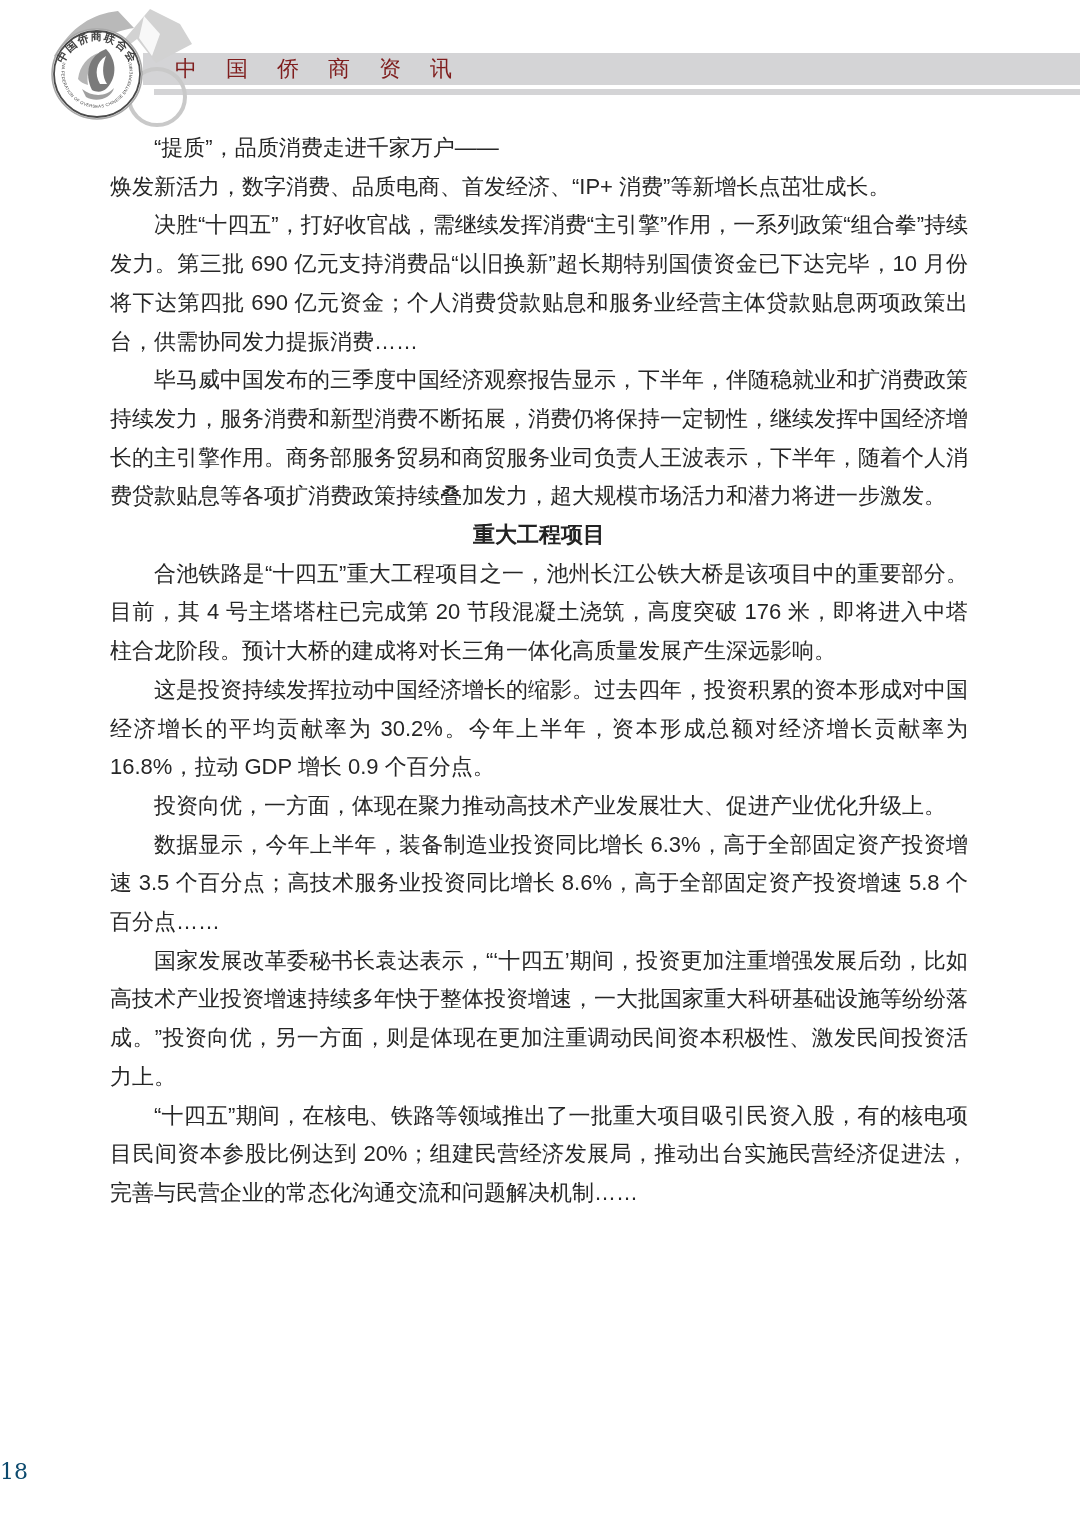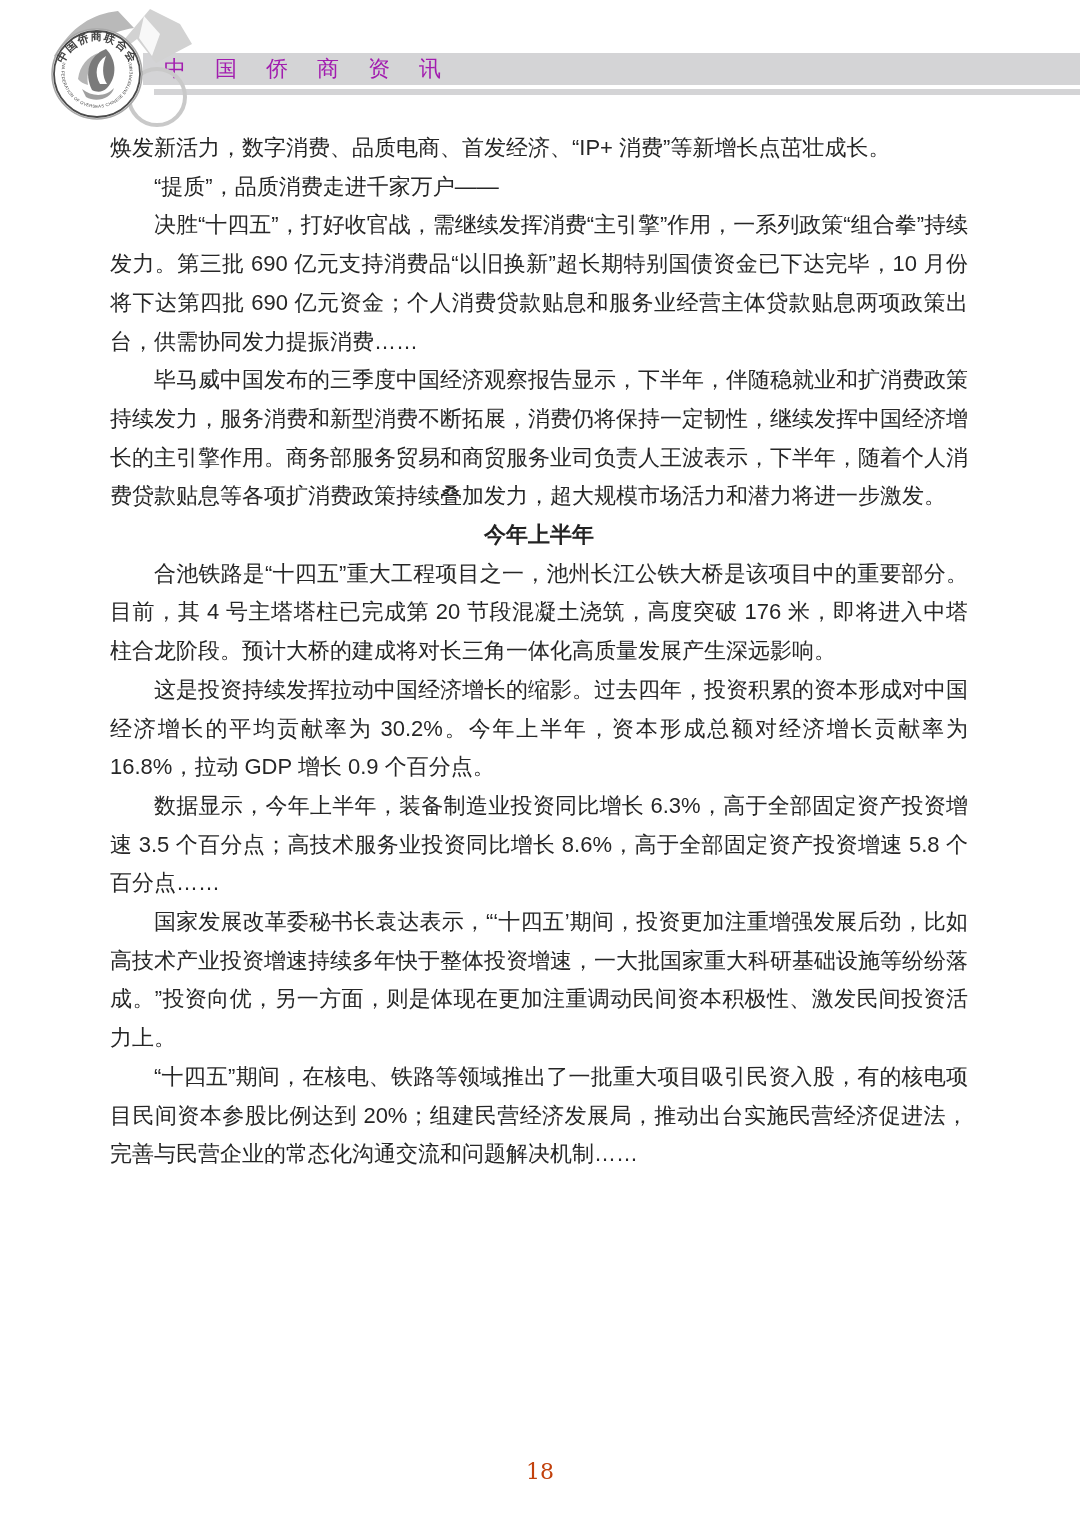--- a/index.html
+++ b/index.html
@@ -17,25 +17,25 @@
     position: absolute;
     left: 143px;
     right: 0;
     top: 53px;
     height: 32px;
     background: #d4d4d6;
     z-index: 1;
   }
   .masthead-title {
     display: block;
-    padding-left: 21px;
+    padding-left: 32px;
     line-height: 32px;
     font-size: 22px;
     letter-spacing: 29px;
-    color: #a21caf;
+    color: #7f1d1d;
     white-space: nowrap;
   }
   .masthead-underline {
     position: absolute;
     left: 154px;
     right: 0;
     top: 89px;
     height: 6px;
     background: #d4d4d6;
     z-index: 1;
@@ -71,24 +71,23 @@
     text-indent: 0;
     color: #222222;
   }
 
   
   .footer {
     position: absolute;
     left: 0;
     right: 0;
     top: 1459px;
-    text-align: center;
     font-family: "DejaVu Serif", serif;
     font-size: 22px;
-    color: #c2410c;
+    color: #0c4a6e;
   }
 </style>
 </head>
 <body>
 
 <div class="masthead-bar">
   <span class="masthead-title">中国侨商资讯</span>
 </div>
 <div class="masthead-underline"></div>
 
@@ -118,27 +117,28 @@
     <text font-size="11" font-weight="bold" fill="#3f3f3f" letter-spacing="1.5" font-family="Liberation Sans, sans-serif">
       <textPath href="#arc-top" startOffset="50%" text-anchor="middle">中国侨商联合会</textPath>
     </text>
     <text font-size="4.2" fill="#3f3f3f" letter-spacing="0.3" font-family="Liberation Sans, sans-serif">
       <textPath href="#arc-bottom" startOffset="50%" text-anchor="middle">CHINA FEDERATION OF OVERSEAS CHINESE ENTREPRENEURS</textPath>
     </text>
   </svg>
 </div>
 
 <div class="article">
+  <p class="para">“提质”，品质消费走进千家万户——</p>
   <p class="para no-indent">焕发新活力，数字消费、品质电商、首发经济、“IP+ 消费”等新增长点茁壮成长。</p>
-  <p class="para">“提质”，品质消费走进千家万户——</p>
   <p class="para">决胜“十四五”，打好收官战，需继续发挥消费“主引擎”作用，一系列政策“组合拳”持续发力。第三批 690 亿元支持消费品“以旧换新”超长期特别国债资金已下达完毕，10 月份将下达第四批 690 亿元资金；个人消费贷款贴息和服务业经营主体贷款贴息两项政策出台，供需协同发力提振消费……</p>
   <p class="para">毕马威中国发布的三季度中国经济观察报告显示，下半年，伴随稳就业和扩消费政策持续发力，服务消费和新型消费不断拓展，消费仍将保持一定韧性，继续发挥中国经济增长的主引擎作用。商务部服务贸易和商贸服务业司负责人王波表示，下半年，随着个人消费贷款贴息等各项扩消费政策持续叠加发力，超大规模市场活力和潜力将进一步激发。</p>
-  <h2 class="section-heading">今年上半年</h2>
+  <h2 class="section-heading">重大工程项目</h2>
   <p class="para">合池铁路是“十四五”重大工程项目之一，池州长江公铁大桥是该项目中的重要部分。目前，其 4 号主塔塔柱已完成第 20 节段混凝土浇筑，高度突破 176 米，即将进入中塔柱合龙阶段。预计大桥的建成将对长三角一体化高质量发展产生深远影响。</p>
   <p class="para">这是投资持续发挥拉动中国经济增长的缩影。过去四年，投资积累的资本形成对中国经济增长的平均贡献率为 30.2%。今年上半年，资本形成总额对经济增长贡献率为 16.8%，拉动 GDP 增长 0.9 个百分点。</p>
+  <p class="para">投资向优，一方面，体现在聚力推动高技术产业发展壮大、促进产业优化升级上。</p>
   <p class="para">数据显示，今年上半年，装备制造业投资同比增长 6.3%，高于全部固定资产投资增速 3.5 个百分点；高技术服务业投资同比增长 8.6%，高于全部固定资产投资增速 5.8 个百分点……</p>
   <p class="para">国家发展改革委秘书长袁达表示，“‘十四五’期间，投资更加注重增强发展后劲，比如高技术产业投资增速持续多年快于整体投资增速，一大批国家重大科研基础设施等纷纷落成。”投资向优，另一方面，则是体现在更加注重调动民间资本积极性、激发民间投资活力上。</p>
   <p class="para">“十四五”期间，在核电、铁路等领域推出了一批重大项目吸引民资入股，有的核电项目民间资本参股比例达到 20%；组建民营经济发展局，推动出台实施民营经济促进法，完善与民营企业的常态化沟通交流和问题解决机制……</p>
 </div>
 
 <div class="footer">
   <span>18</span>
 </div>
 
 </body></html>

